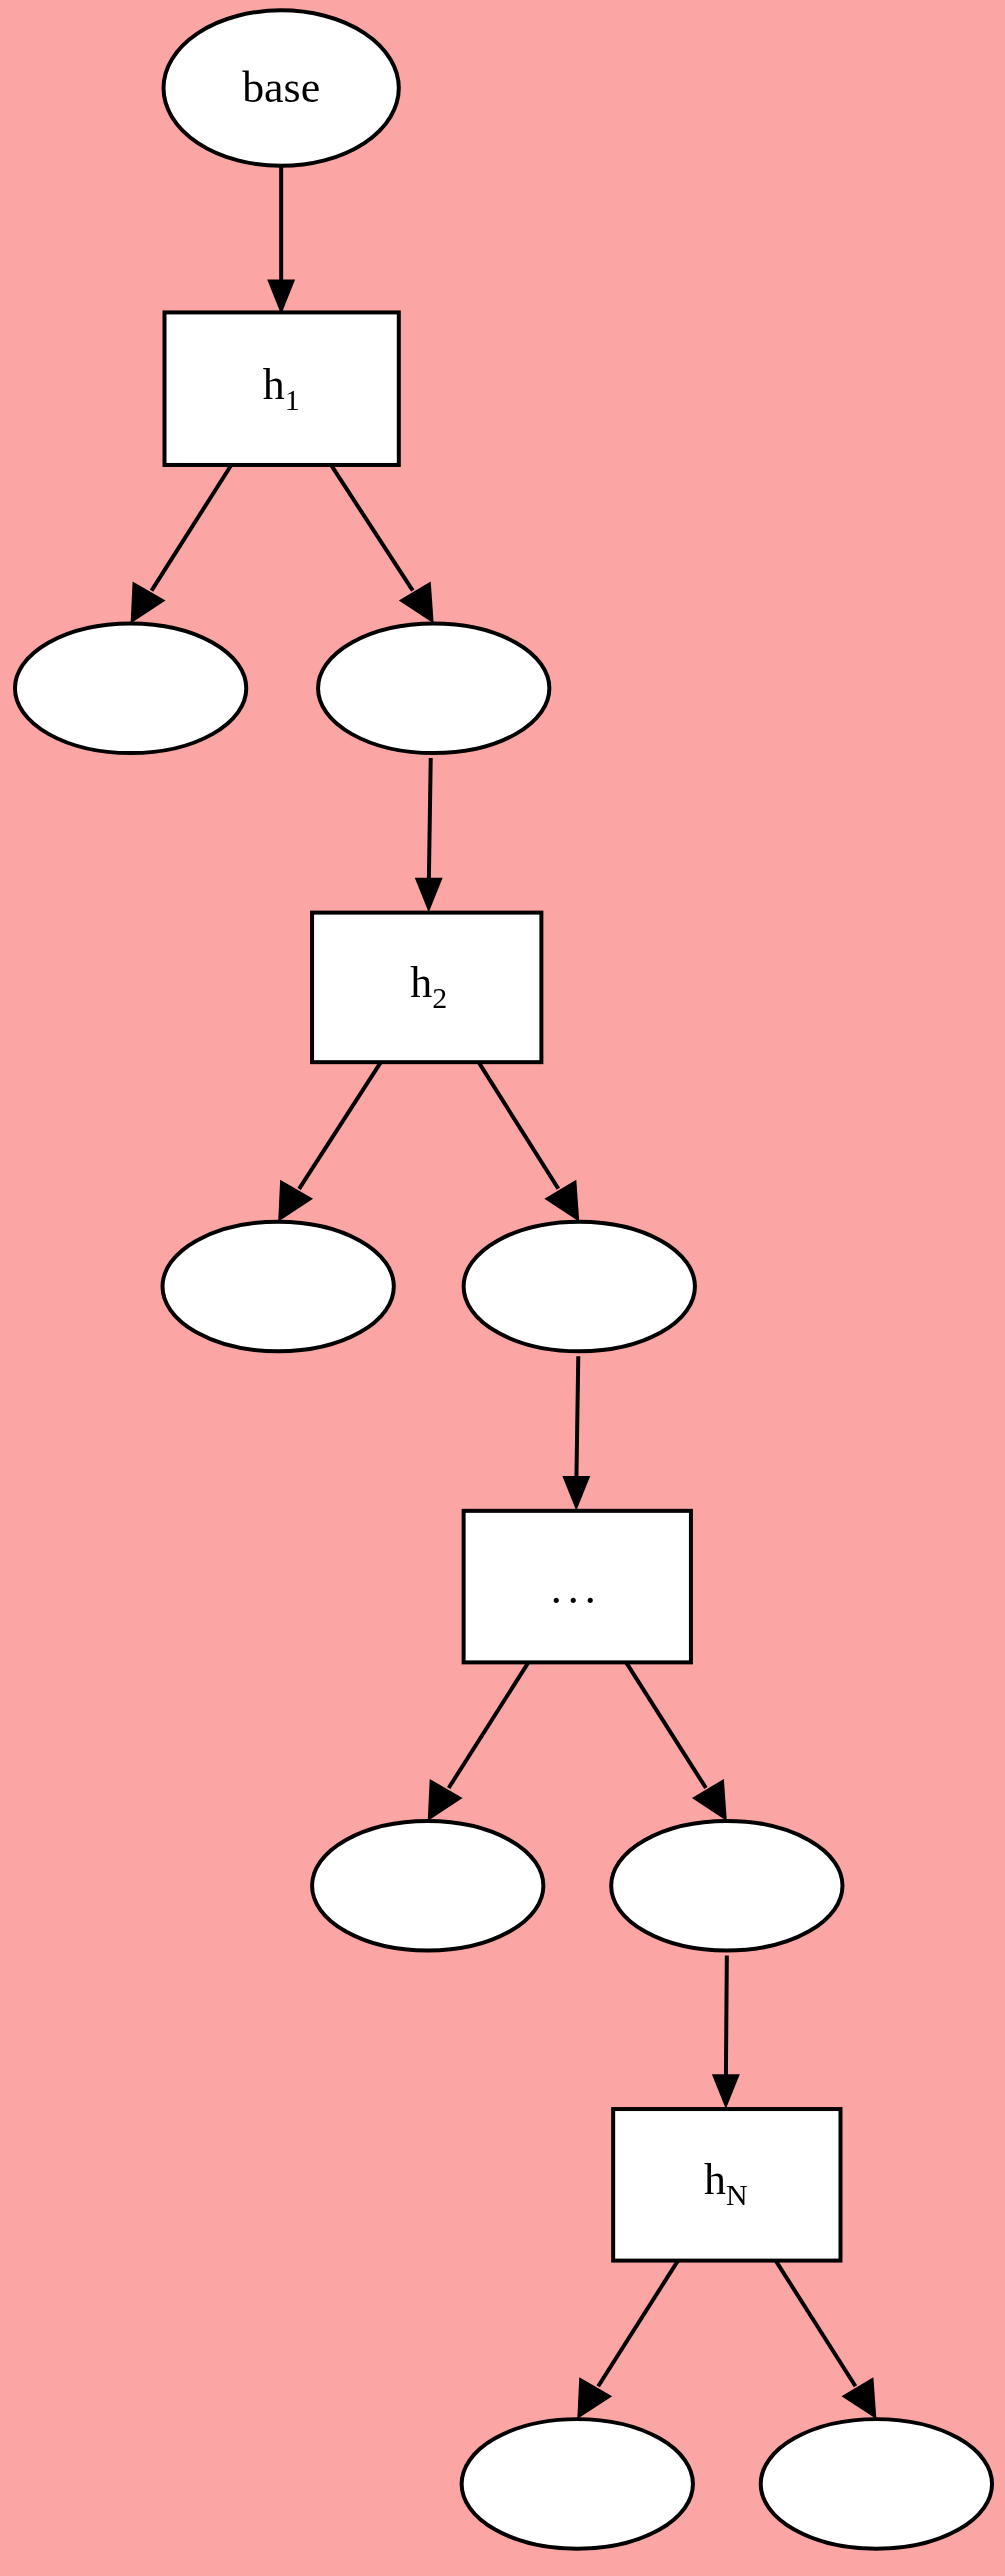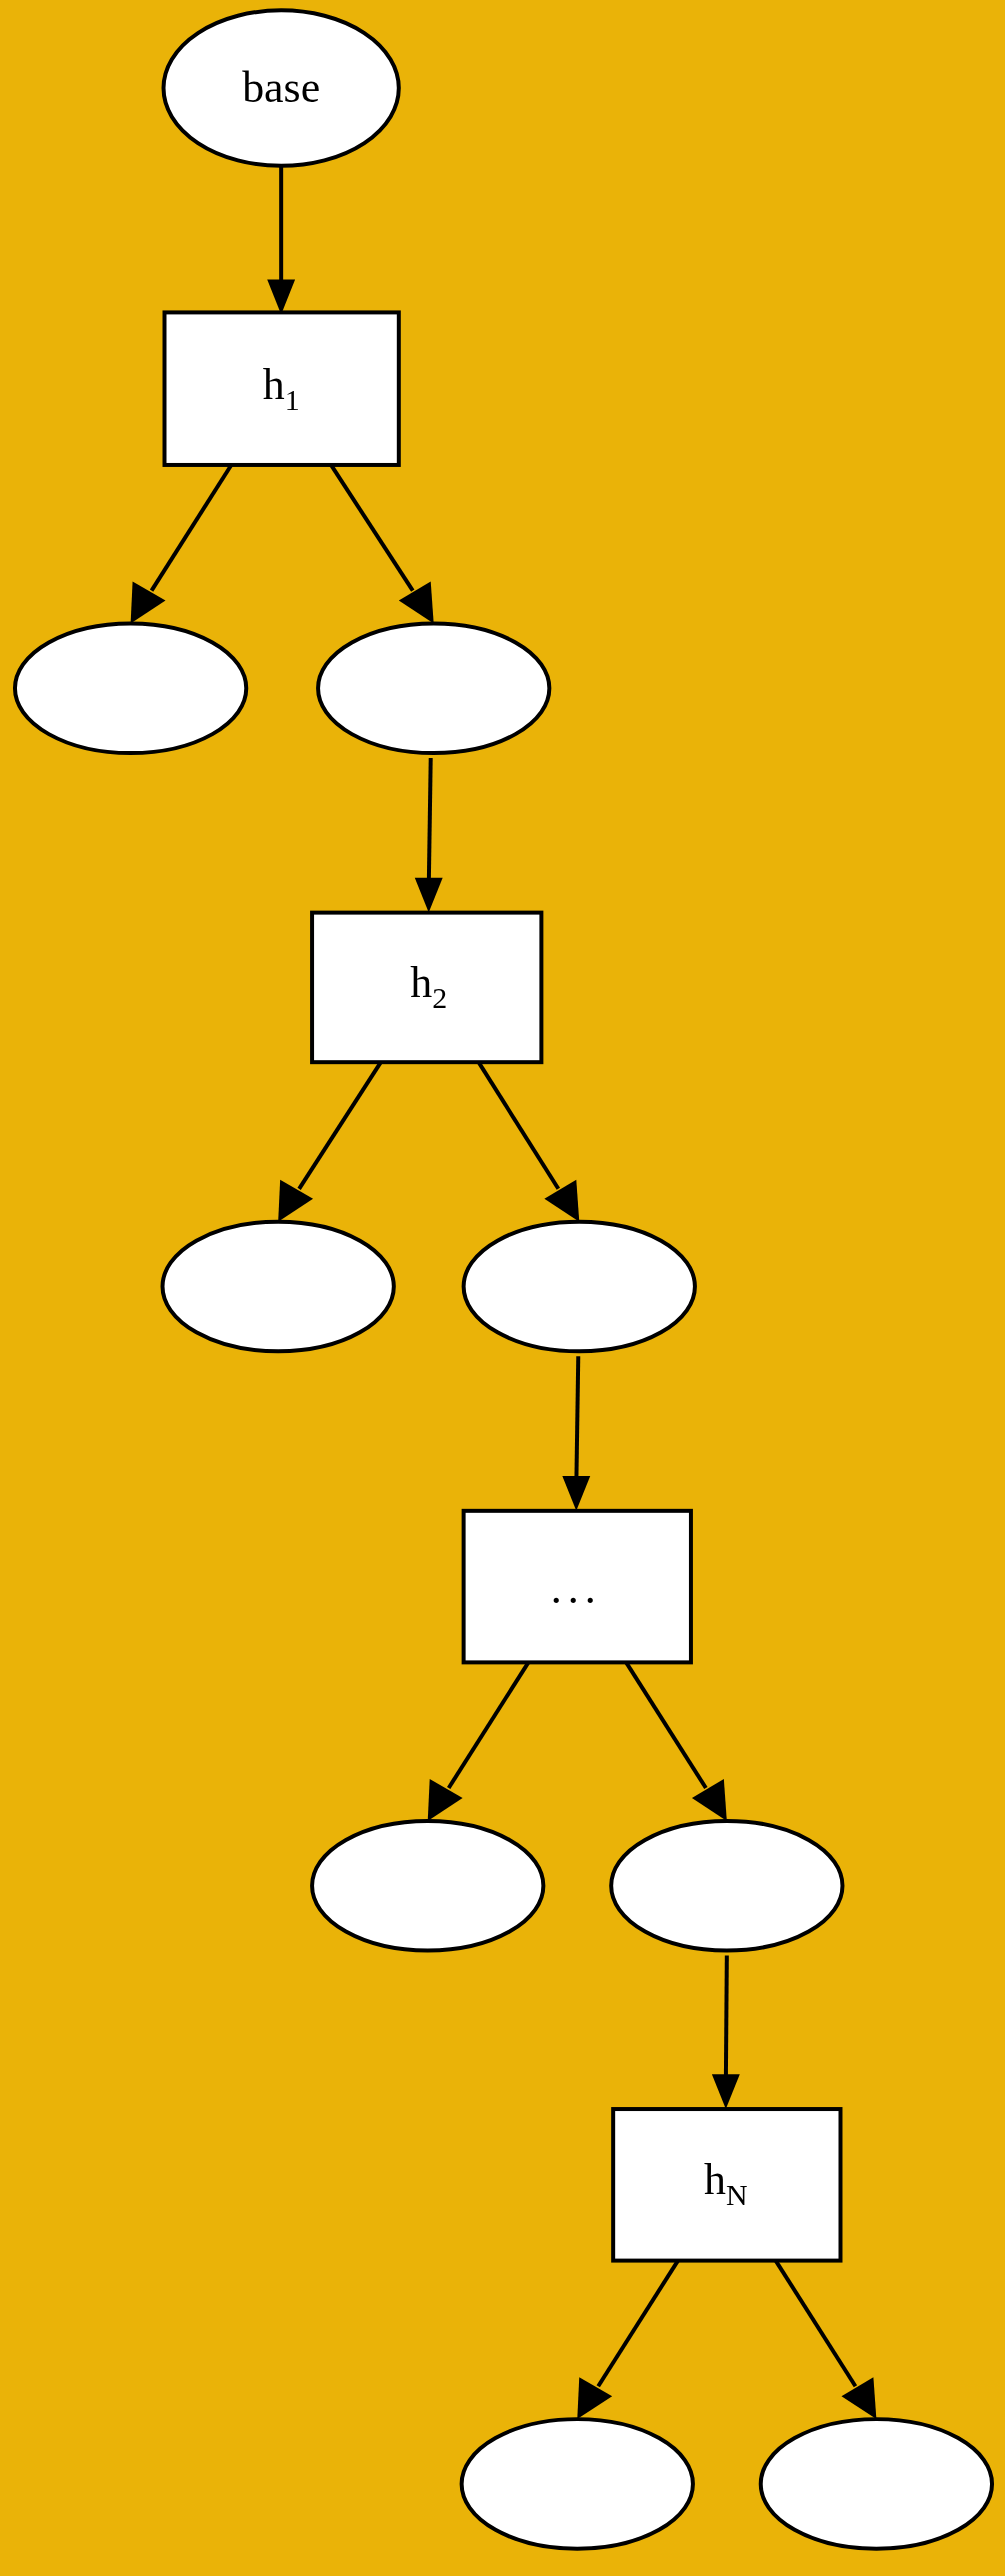--- a/index.html
+++ b/index.html
@@ -7,21 +7,21 @@
     padding: 0;
     background: #ffffff;
   }
   body {
     font-family: "Liberation Serif", "DejaVu Serif", serif;
   }
   #diagram-root {
     position: relative;
     width: 1005px;
     height: 2576px;
-    background: #eab308;
+    background: #fca5a5;
     overflow: hidden;
     text-decoration: underline;
   }
   svg#graph-canvas {
     display: block;
     width: 1005px;
     height: 2576px;
   }
   .node-shape {
     fill: #ffffff;

